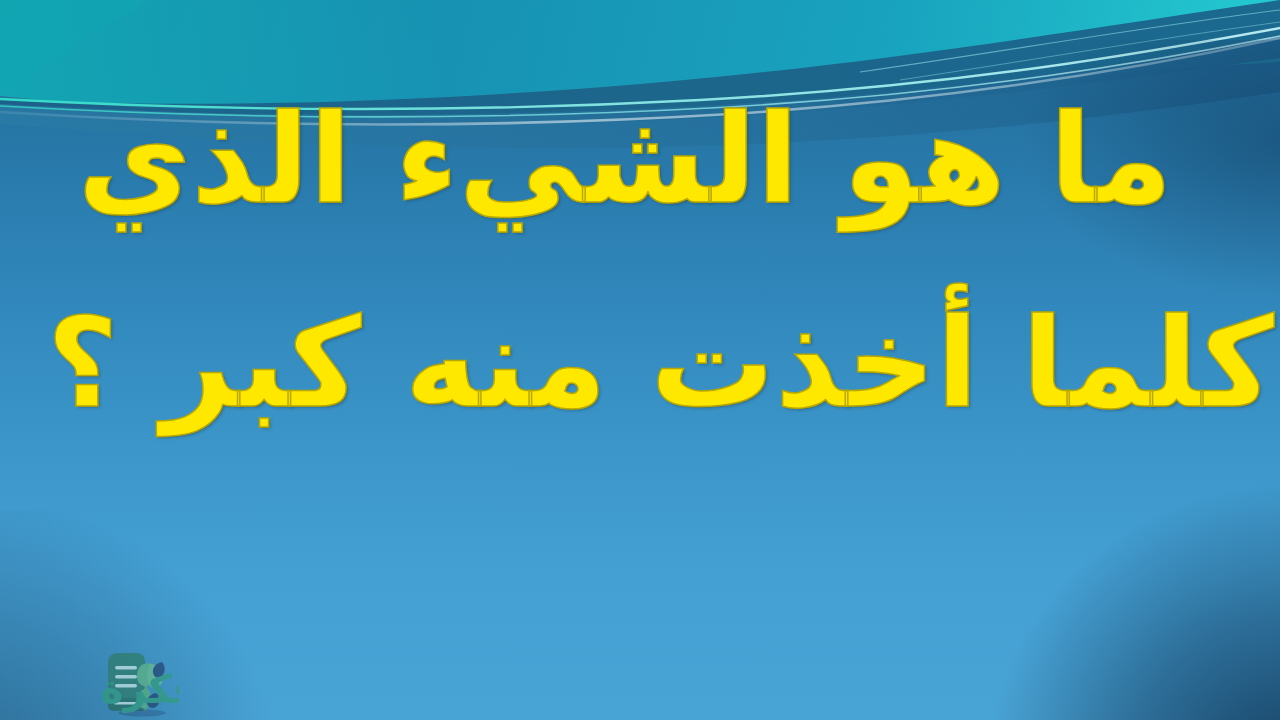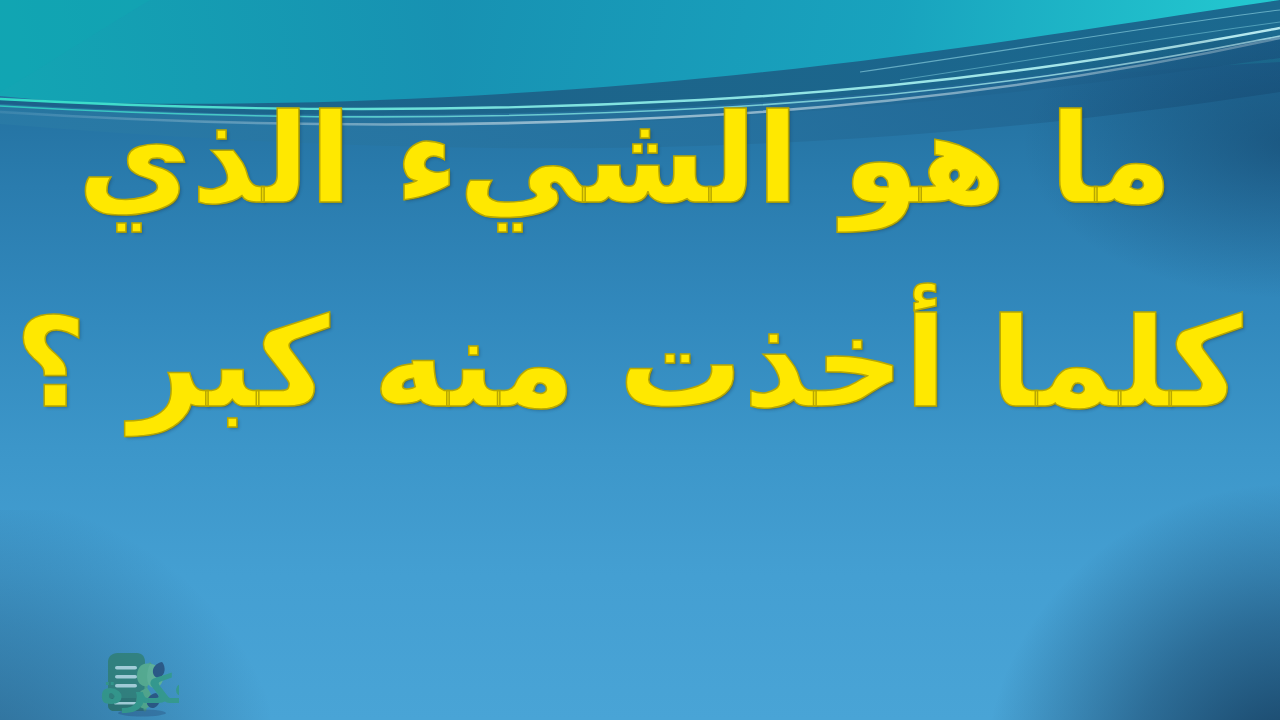--- a/index.html
+++ b/index.html
@@ -99,21 +99,22 @@
     display: block;
     white-space: nowrap;
   }
   .line-1 {
     font-size: 124px;
     padding-right: 30px;
   }
   .line-2 {
     font-size: 124px;
     margin-top: 78px;
-    padding-right: 23px;
+    padding-right: 6px;
+    text-align: right;
   }
 
   
   .logo {
     position: absolute;
     left: 4px;
     bottom: 0px;
     width: 175px;
     height: 72px;
     opacity: 0.62;

